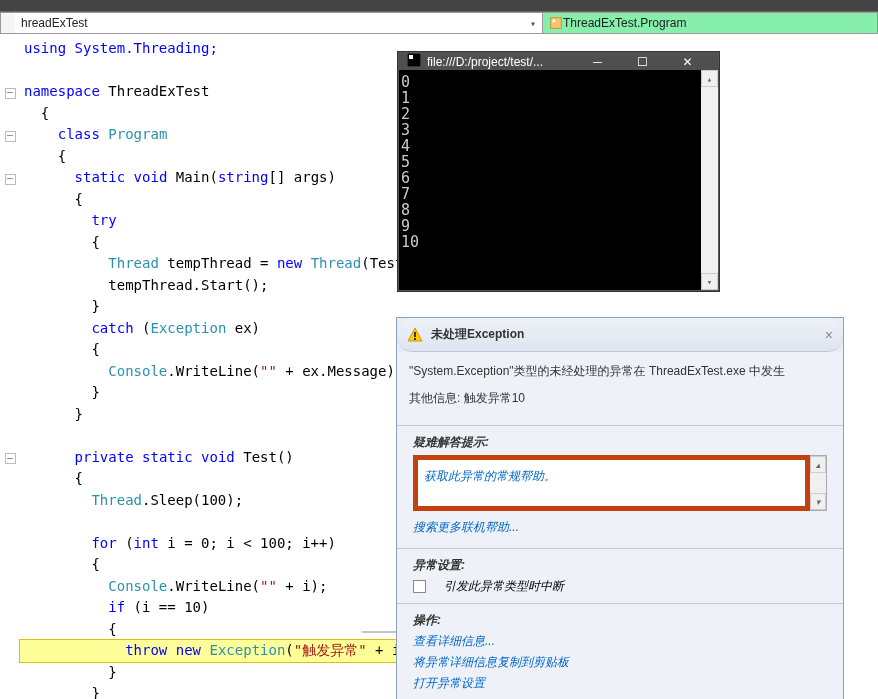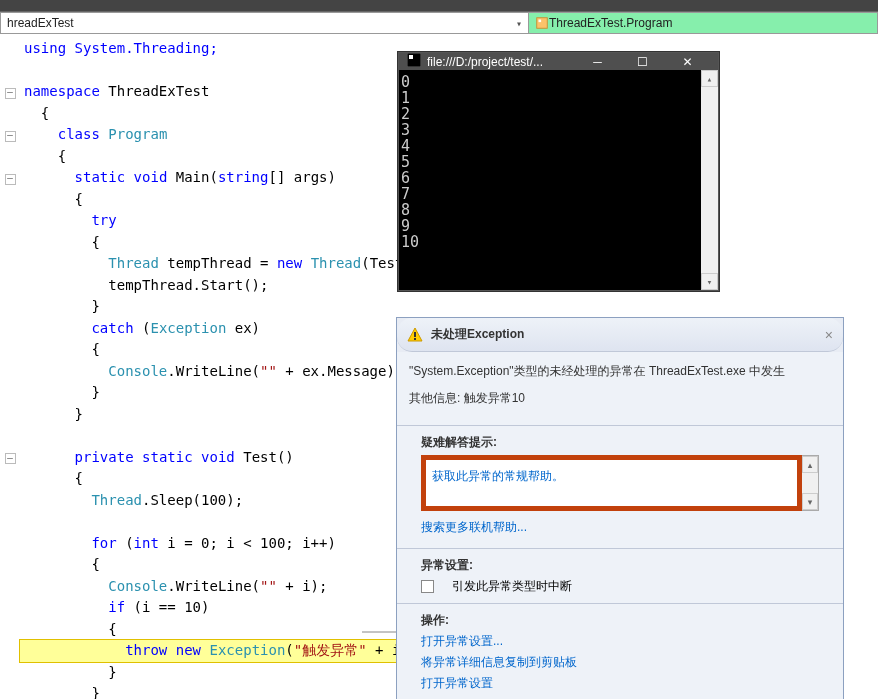--- a/index.html
+++ b/index.html
@@ -1,20 +1,20 @@
 <!DOCTYPE html>
 <html><head>
   <meta charset="utf-8">
   <style>
     * { margin: 0; padding: 0; box-sizing: border-box; }
     body { font-family: Consolas, "Microsoft YaHei", monospace; font-size: 13px; background: #fff; width: 878px; height: 699px; position: relative; overflow: hidden; }
     
     .top-tabs { background: #444; height: 12px; border-bottom: 1px solid #666; }
     
-    .breadcrumb-bar { display: flex; background: #f5f5f5; border: 1px solid #999; height: 22px; }
+    .breadcrumb-bar { display: flex; background: #f5f5f5; border: 1px solid #999; height: 22px; padding-left: 14px; }
     .breadcrumb-left { flex: 0 0 528px; border-right: 1px solid #999; padding: 2px 6px; background: #fff; display: flex; align-items: center; }
     .breadcrumb-right { flex: 1; padding: 2px 6px; background: #86efac; display: flex; align-items: center; gap: 0; }
     .breadcrumb-text { font-family: "Segoe UI", sans-serif; font-size: 12px; color: #222; }
     .bc-icon { width: 14px; height: 14px; display: inline-block; }
     .bc-dropdown { margin-left: auto; color: #555; font-size: 10px; }
     
     .editor-area { position: relative; background: #fff; height: 665px; }
     
     .code-pane { position: absolute; top: 0; left: 0; width: 400px; padding: 4px 0; font-family: Consolas, monospace; font-size: 14px; line-height: 21.5px; }
     .code-line { display: flex; white-space: pre; }
@@ -38,21 +38,21 @@
     .scroll-track { flex: 1; background: #f0f0f0; }
     
     .exception-popup { position: absolute; top: 283px; left: 396px; width: 448px; background: #e8ecf4; border: 1px solid #8ca0c0; font-family: "Microsoft YaHei", sans-serif; font-size: 12px; display: flex; flex-direction: column; }
     .exc-header { display: flex; align-items: center; padding: 8px 10px; background: linear-gradient(#eef2f8, #dee4f0); border-bottom: 1px solid #c0c8d8; border-radius: 15px; }
     .exc-warn-icon { width: 16px; height: 16px; margin-right: 8px; }
     .exc-title { font-weight: bold; color: #333; flex: 1; }
     .exc-close { color: #888; font-size: 14px; cursor: pointer; }
     .exc-body { padding: 10px 12px; background: #eef2f8; }
     .exc-msg { color: #333; margin-bottom: 10px; line-height: 1.5; }
     .exc-info { color: #333; margin-bottom: 8px; }
-    .exc-section { border-top: 1px solid #c0c8d8; padding: 8px 24px; background: #eef2f8; }
+    .exc-section { border-top: 1px solid #c0c8d8; padding: 8px 16px; background: #eef2f8; font-style: italic; }
     .exc-section-title { font-weight: bold; color: #333; margin-bottom: 4px; }
     .exc-hints-box { display: flex; }
     .exc-hints { background: #fff; border: 5px solid #c2410c; padding: 4px 6px; flex: 1; min-height: 56px; }
     .exc-hints-scroll { width: 17px; background: #f0f0f0; border: 1px solid #aaa; border-left: none; display: flex; flex-direction: column; }
     .exc-link { color: #0066cc; cursor: pointer; display: block; margin: 4px 0; }
     .exc-checkbox-row { display: flex; align-items: center; gap: 18px; margin-top: 4px; }
     .exc-checkbox { width: 13px; height: 13px; border: 1px solid #888; background: #fff; }
     
     .callout-line { position: absolute; top: 296px; left: 362px; width: 36px; height: 303px; pointer-events: none; }
   </style>
@@ -185,19 +185,19 @@
     </div>
     <div class="exc-section">
       <div class="exc-section-title">异常设置:</div>
       <div class="exc-checkbox-row">
         <span class="exc-checkbox"></span>
         <span>引发此异常类型时中断</span>
       </div>
     </div>
     <div class="exc-section">
       <div class="exc-section-title">操作:</div>
-      <span class="exc-link">打开异常设置...</span>
+      <span class="exc-link">查看详细信息...</span>
       <span class="exc-link">将异常详细信息复制到剪贴板</span>
       <span class="exc-link">打开异常设置</span>
     </div>
   </div>
 
 </div>
 
 </body></html>

